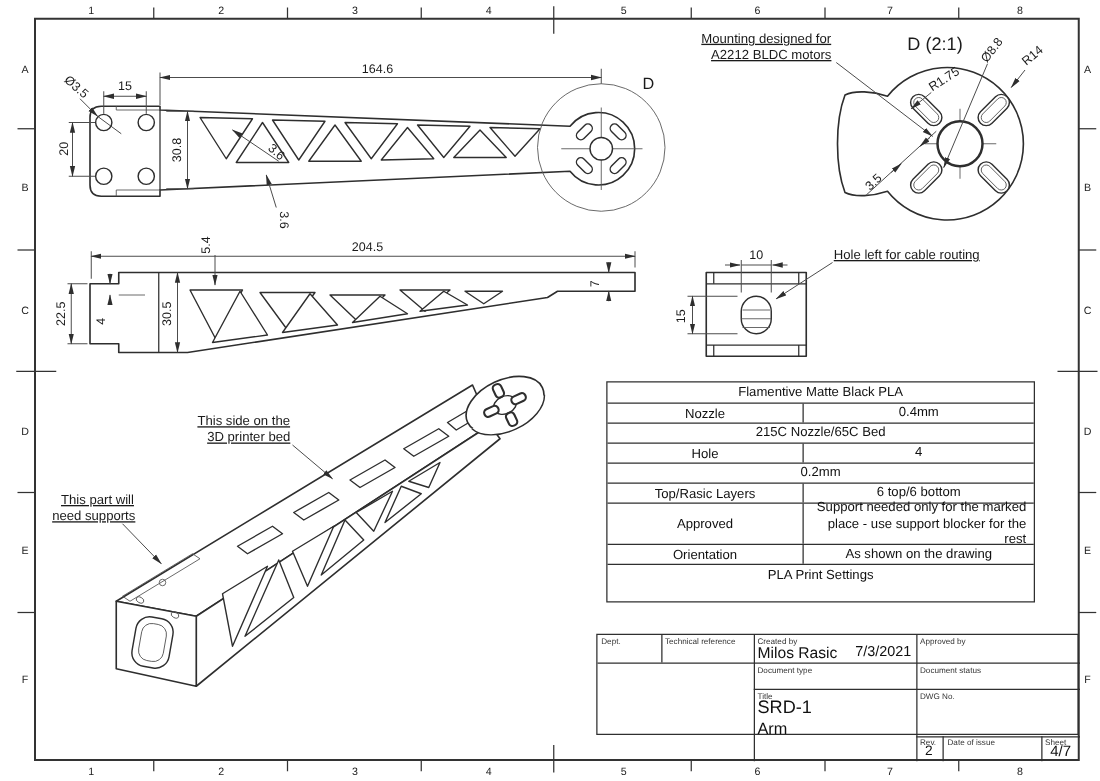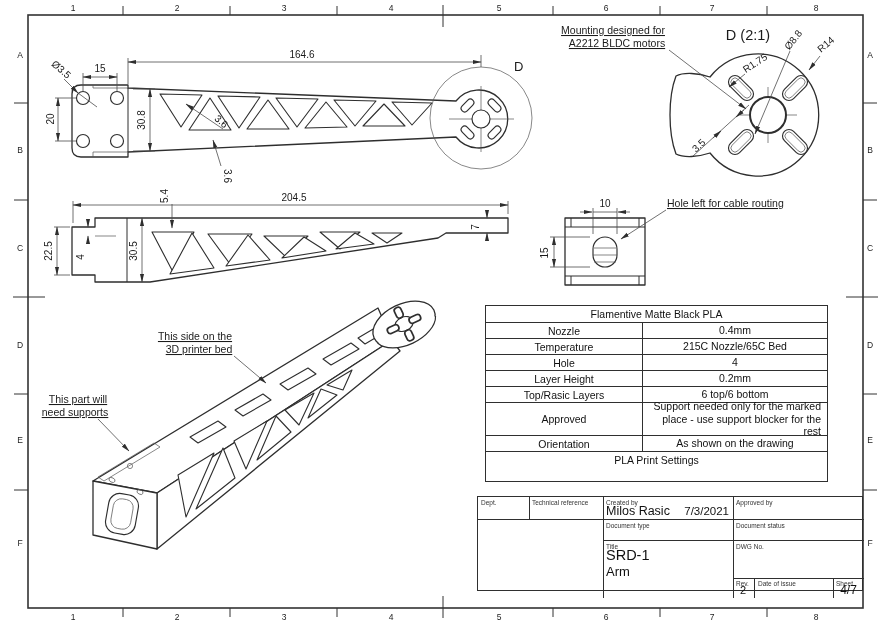--- a/index.html
+++ b/index.html
@@ -25,21 +25,21 @@
        border:1.2px solid #2f2f2f;box-sizing:border-box;font-size:10.5px;color:#111;}
   .trow{display:flex;border-top:1px solid #2f2f2f;box-sizing:border-box;}
   .trow:first-child{border-top:none;}
   .tl{width:157px;border-right:1px solid #2f2f2f;display:flex;align-items:center;
       justify-content:center;box-sizing:border-box;text-align:center;}
   .tv{flex:1;display:flex;align-items:center;justify-content:center;box-sizing:border-box;
       text-align:right;line-height:1.18;padding:0 6px;}
   .tfoot{display:flex;align-items:center;justify-content:center;border-top:1px solid #2f2f2f;
       box-sizing:border-box;}
   
-  #tb{position:absolute;left:477px;top:496px;width:386px;height:95px;
+  #tb{position:absolute;left:477px;top:507px;width:386px;height:81px;
       border:1.2px solid #2f2f2f;box-sizing:border-box;color:#111;padding-left:20px;}
   #tb .ln{position:absolute;background:#2f2f2f;}
   #tb .lab{position:absolute;font-size:6.5px;color:#333;white-space:nowrap;}
   #tb .val{position:absolute;white-space:nowrap;color:#111;}
 </style>
 </head>
 <body>
 
 <div id="sheet">
 
@@ -337,29 +337,27 @@
 
 <div id="pst">
   <div class="trow" style="height:16px">
     <div class="tv">Flamentive Matte Black PLA</div>
   </div>
   <div class="trow" style="height:16px">
     <div class="tl">Nozzle</div>
     <div class="tv">0.4mm</div>
   </div>
   <div class="trow" style="height:16px">
-    <div class="tl">Temperature</div>
     <div class="tv">215C Nozzle/65C Bed</div>
   </div>
   <div class="trow" style="height:16px">
     <div class="tl">Hole</div>
     <div class="tv">4</div>
   </div>
   <div class="trow" style="height:16px">
-    <div class="tl">Layer Height</div>
     <div class="tv">0.2mm</div>
   </div>
   <div class="trow" style="height:16px">
     <div class="tl">Top/Rasic Layers</div>
     <div class="tv">6 top/6 bottom</div>
   </div>
   <div class="trow" style="height:33px">
     <div class="tl">Approved</div>
     <div class="tv">Support needed only for the marked place - use support blocker for the rest</div>
   </div>

